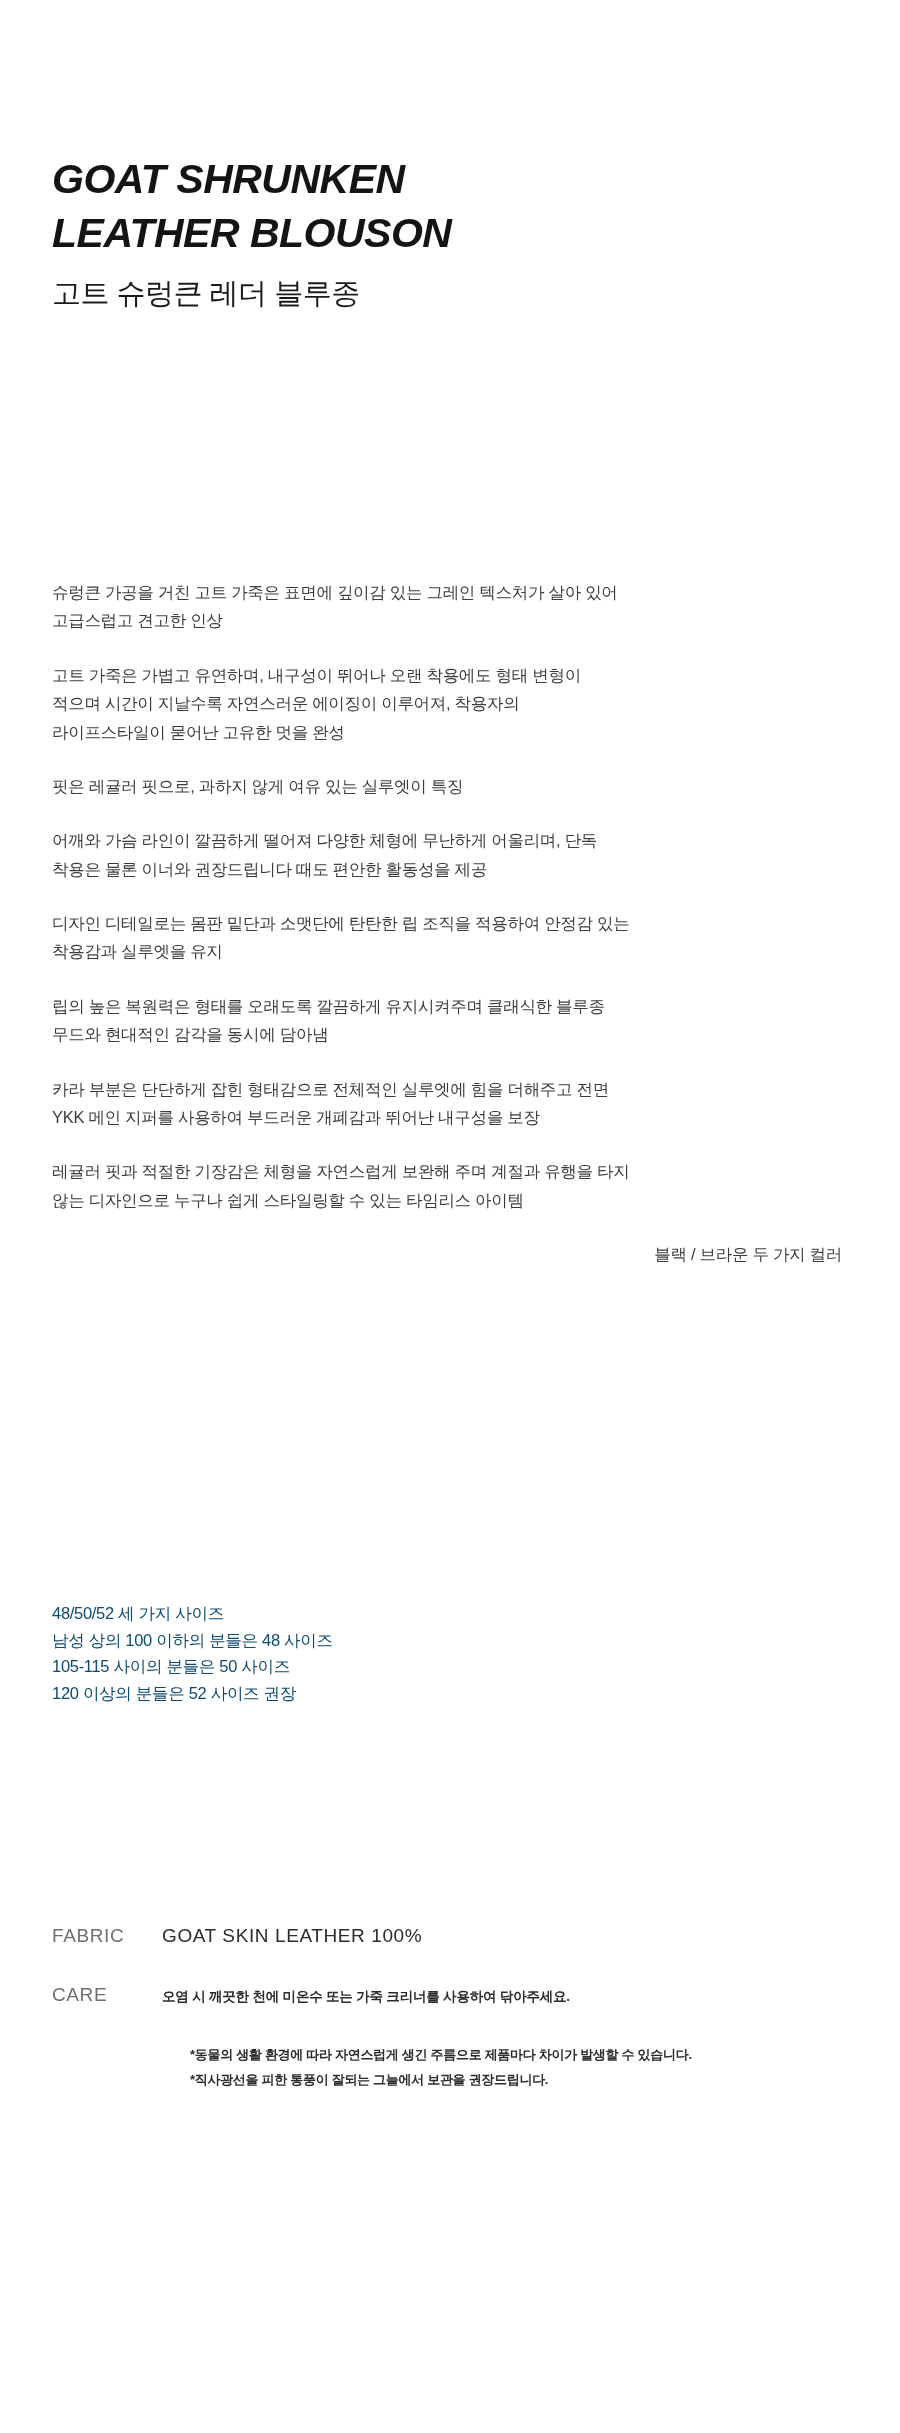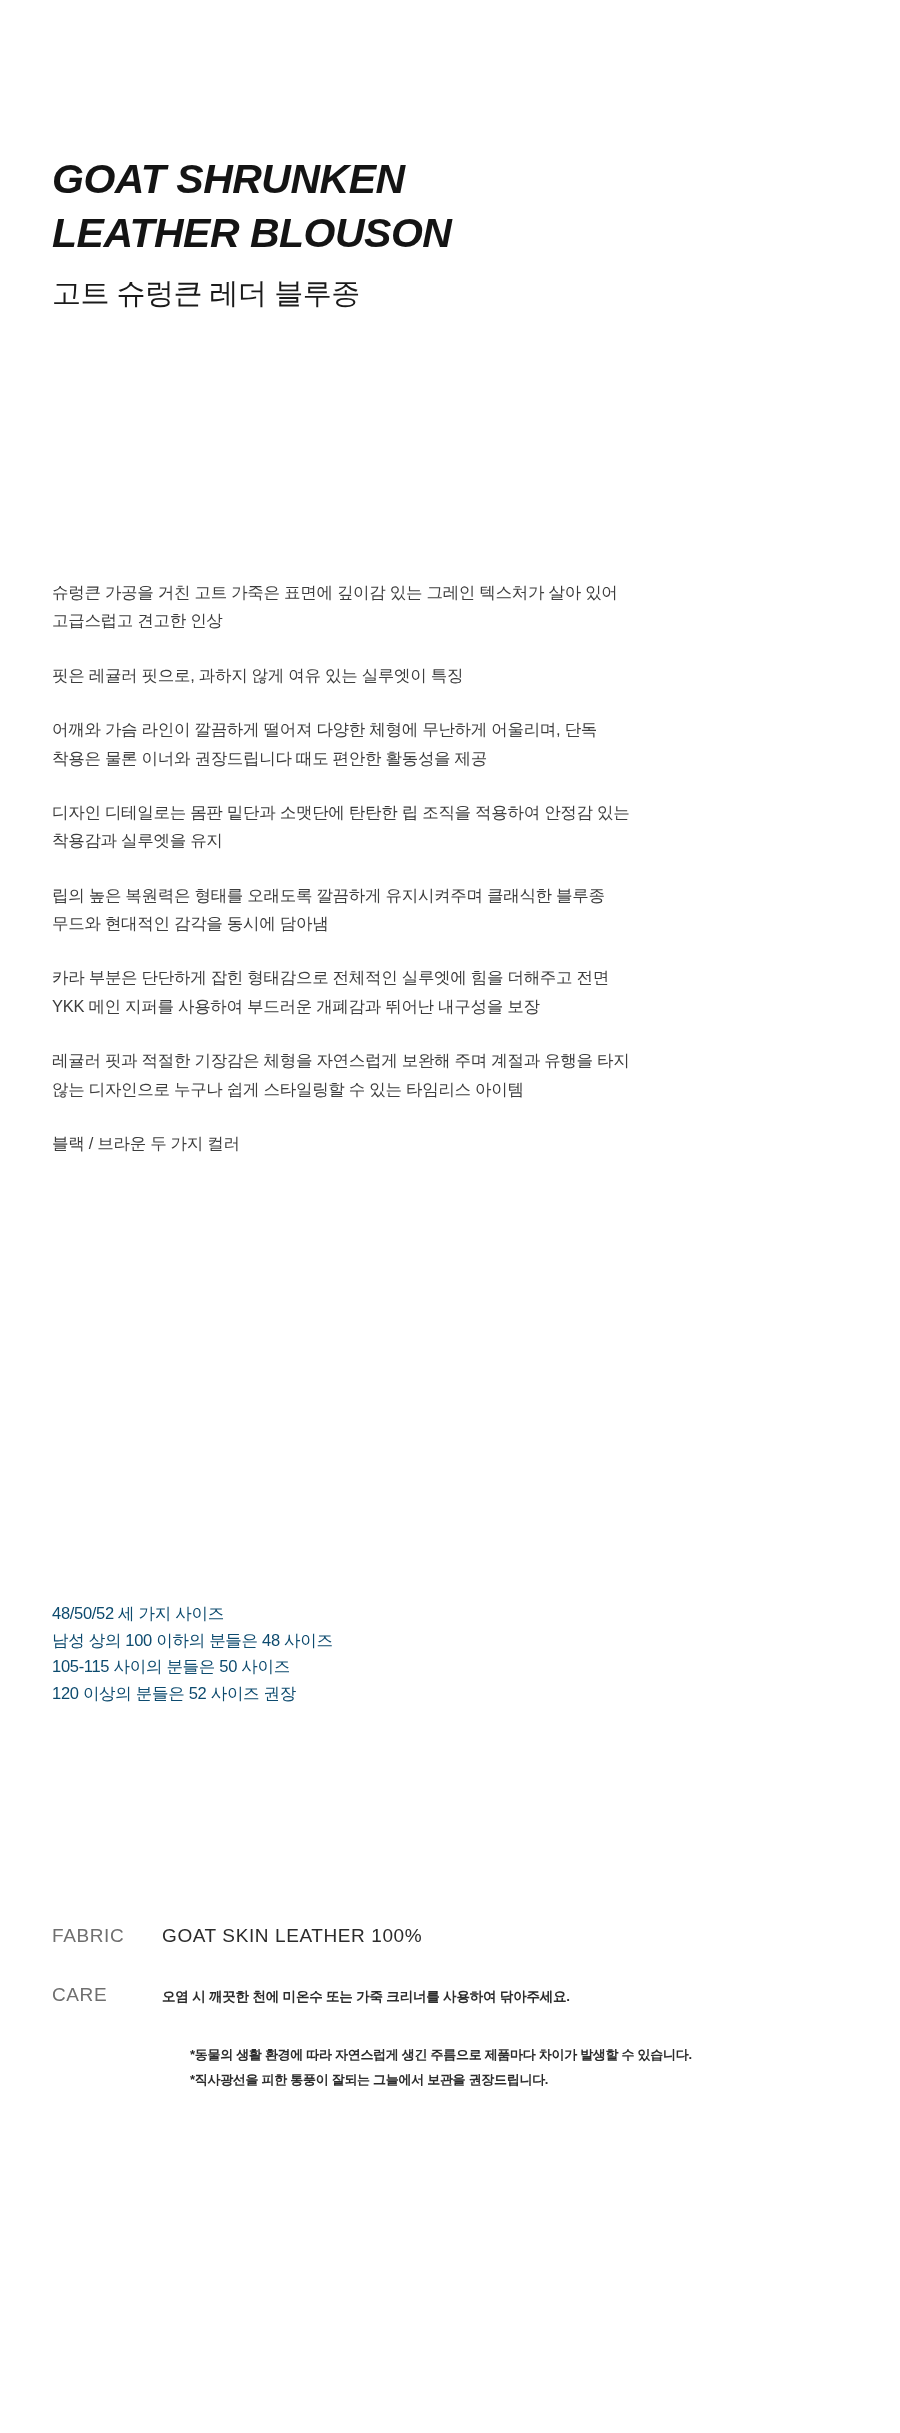--- a/index.html
+++ b/index.html
@@ -54,21 +54,21 @@
     width: 790px;
   }
   .para {
     font-size: 16.5px;
     line-height: 1.72;
     color: #3c3c3c;
     letter-spacing: -0.3px;
     margin: 0 0 26px 0;
     white-space: pre-line;
   }
-  .para:last-child { margin-bottom: 0; }
+  .para:last-child { margin-bottom: 0; text-align: right; }
 
   
   .size-block {
     position: absolute;
     left: 52px;
     top: 1600px;
     width: 790px;
   }
   .size-line {
     font-size: 16.5px;
@@ -133,20 +133,23 @@
 
   <div class="title-block">
     <h1 class="title-en">GOAT SHRUNKEN
 LEATHER BLOUSON</h1>
     <h2 class="title-ko">고트 슈렁큰 레더 블루종</h2>
   </div>
 
   <div class="body-block">
     <p class="para">슈렁큰 가공을 거친 고트 가죽은 표면에 깊이감 있는 그레인 텍스처가 살아 있어
 고급스럽고 견고한 인상</p>
+    <p class="para">고트 가죽은 가볍고 유연하며, 내구성이 뛰어나 오랜 착용에도 형태 변형이
+적으며 시간이 지날수록 자연스러운 에이징이 이루어져, 착용자의
+라이프스타일이 묻어난 고유한 멋을 완성</p>
     <p class="para">핏은 레귤러 핏으로, 과하지 않게 여유 있는 실루엣이 특징</p>
     <p class="para">어깨와 가슴 라인이 깔끔하게 떨어져 다양한 체형에 무난하게 어울리며, 단독
 착용은 물론 이너와 권장드립니다 때도 편안한 활동성을 제공</p>
     <p class="para">디자인 디테일로는 몸판 밑단과 소맷단에 탄탄한 립 조직을 적용하여 안정감 있는
 착용감과 실루엣을 유지</p>
     <p class="para">립의 높은 복원력은 형태를 오래도록 깔끔하게 유지시켜주며 클래식한 블루종
 무드와 현대적인 감각을 동시에 담아냄</p>
     <p class="para">카라 부분은 단단하게 잡힌 형태감으로 전체적인 실루엣에 힘을 더해주고 전면
 YKK 메인 지퍼를 사용하여 부드러운 개폐감과 뛰어난 내구성을 보장</p>
     <p class="para">레귤러 핏과 적절한 기장감은 체형을 자연스럽게 보완해 주며 계절과 유행을 타지

